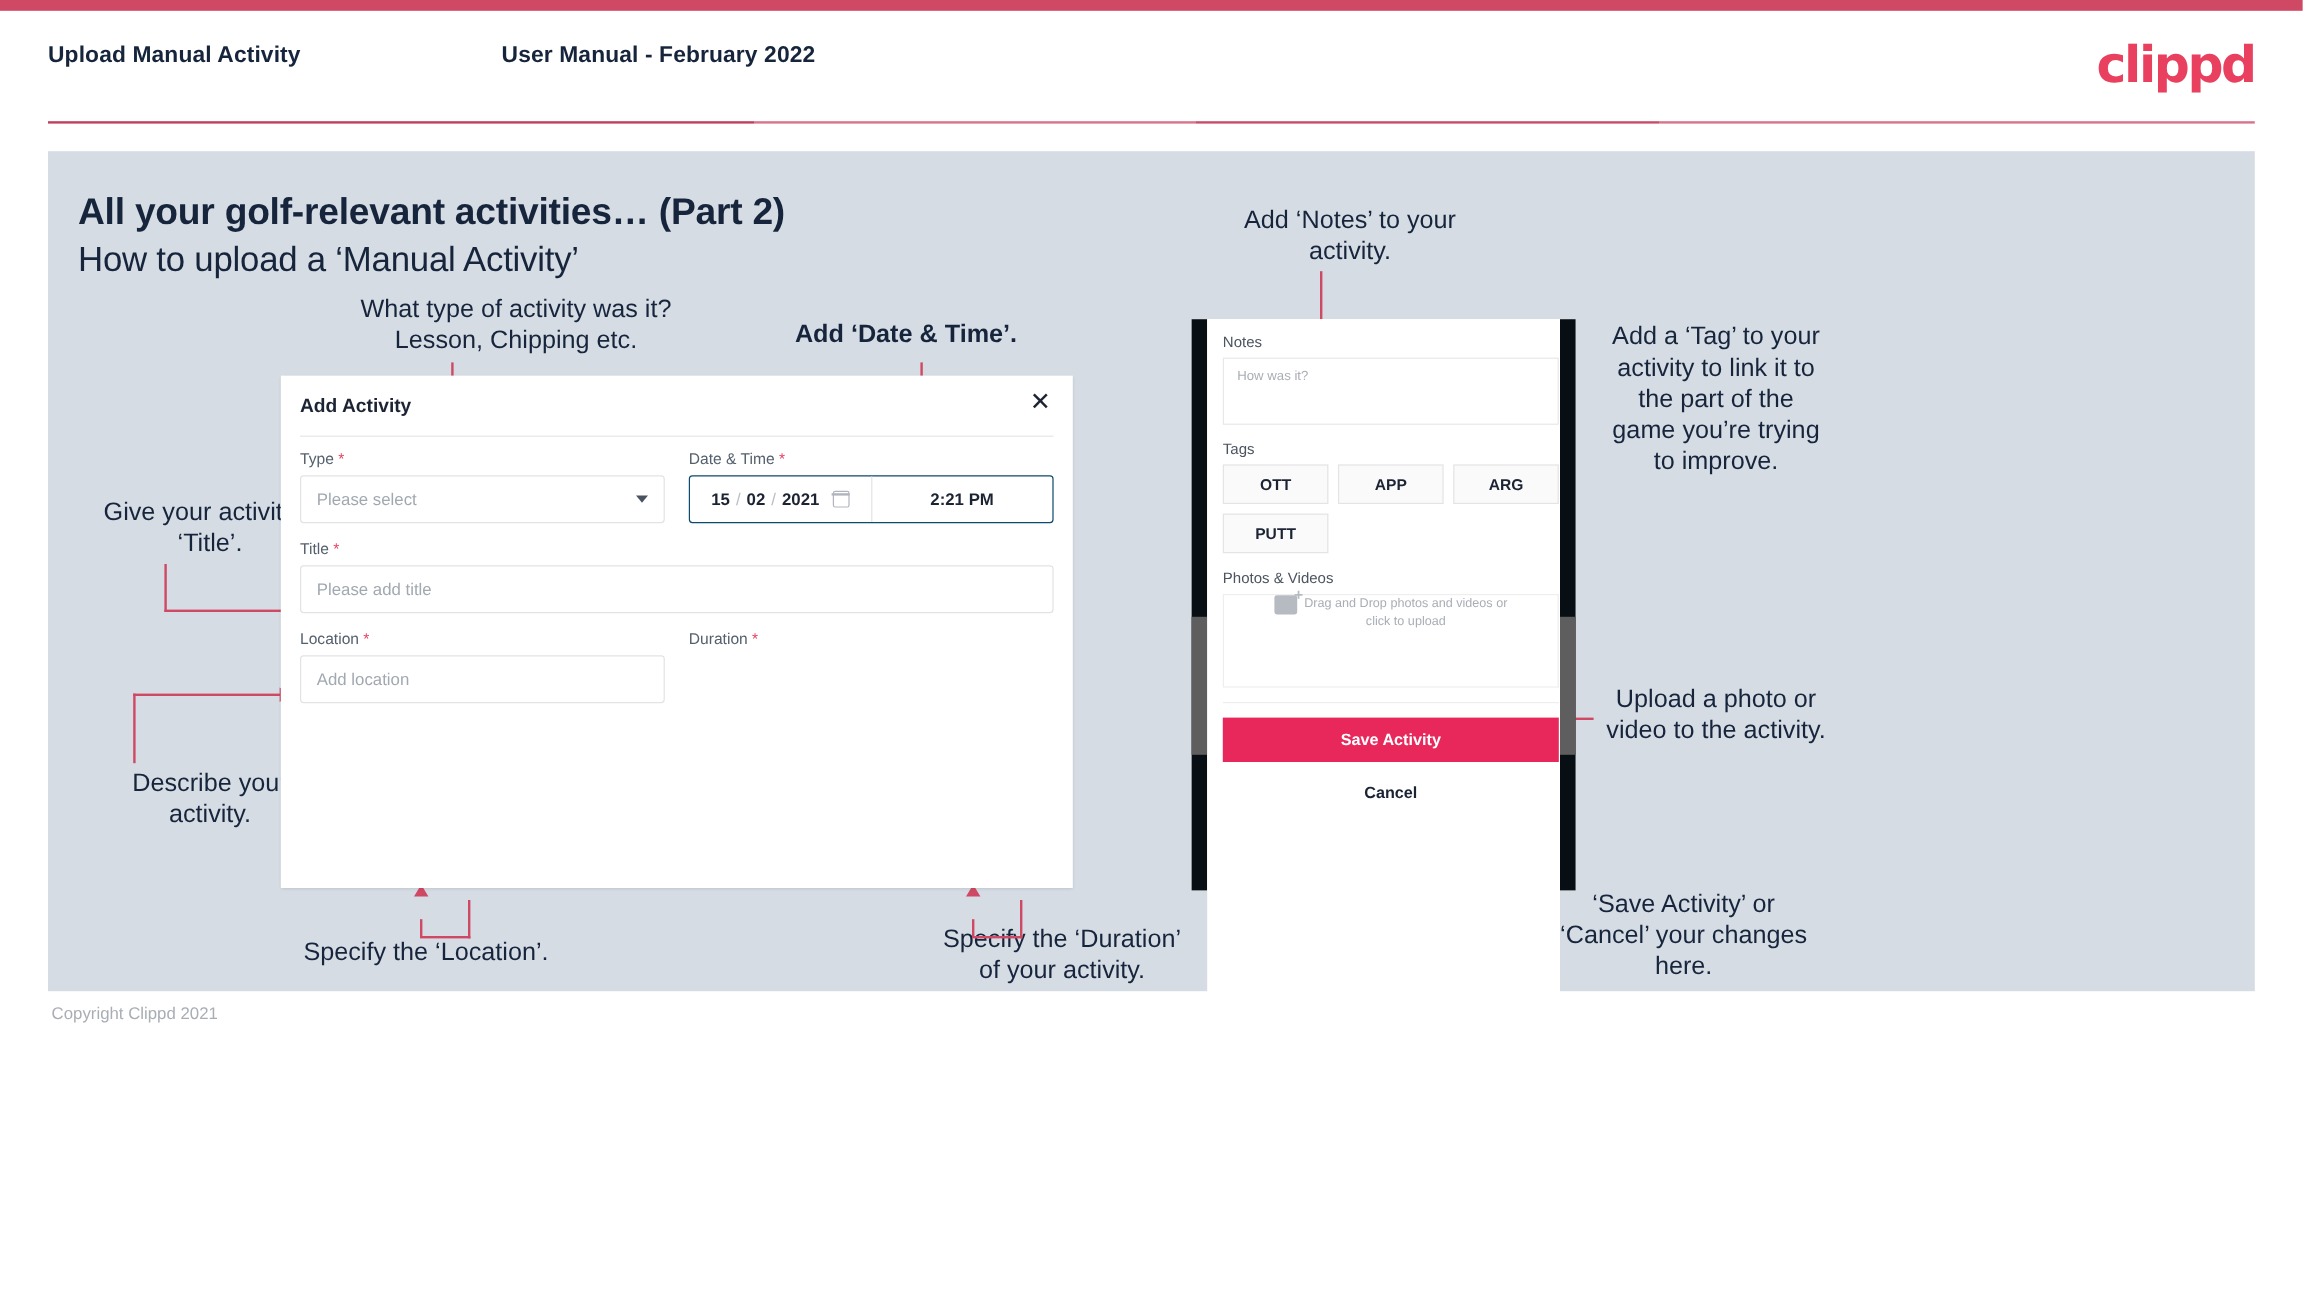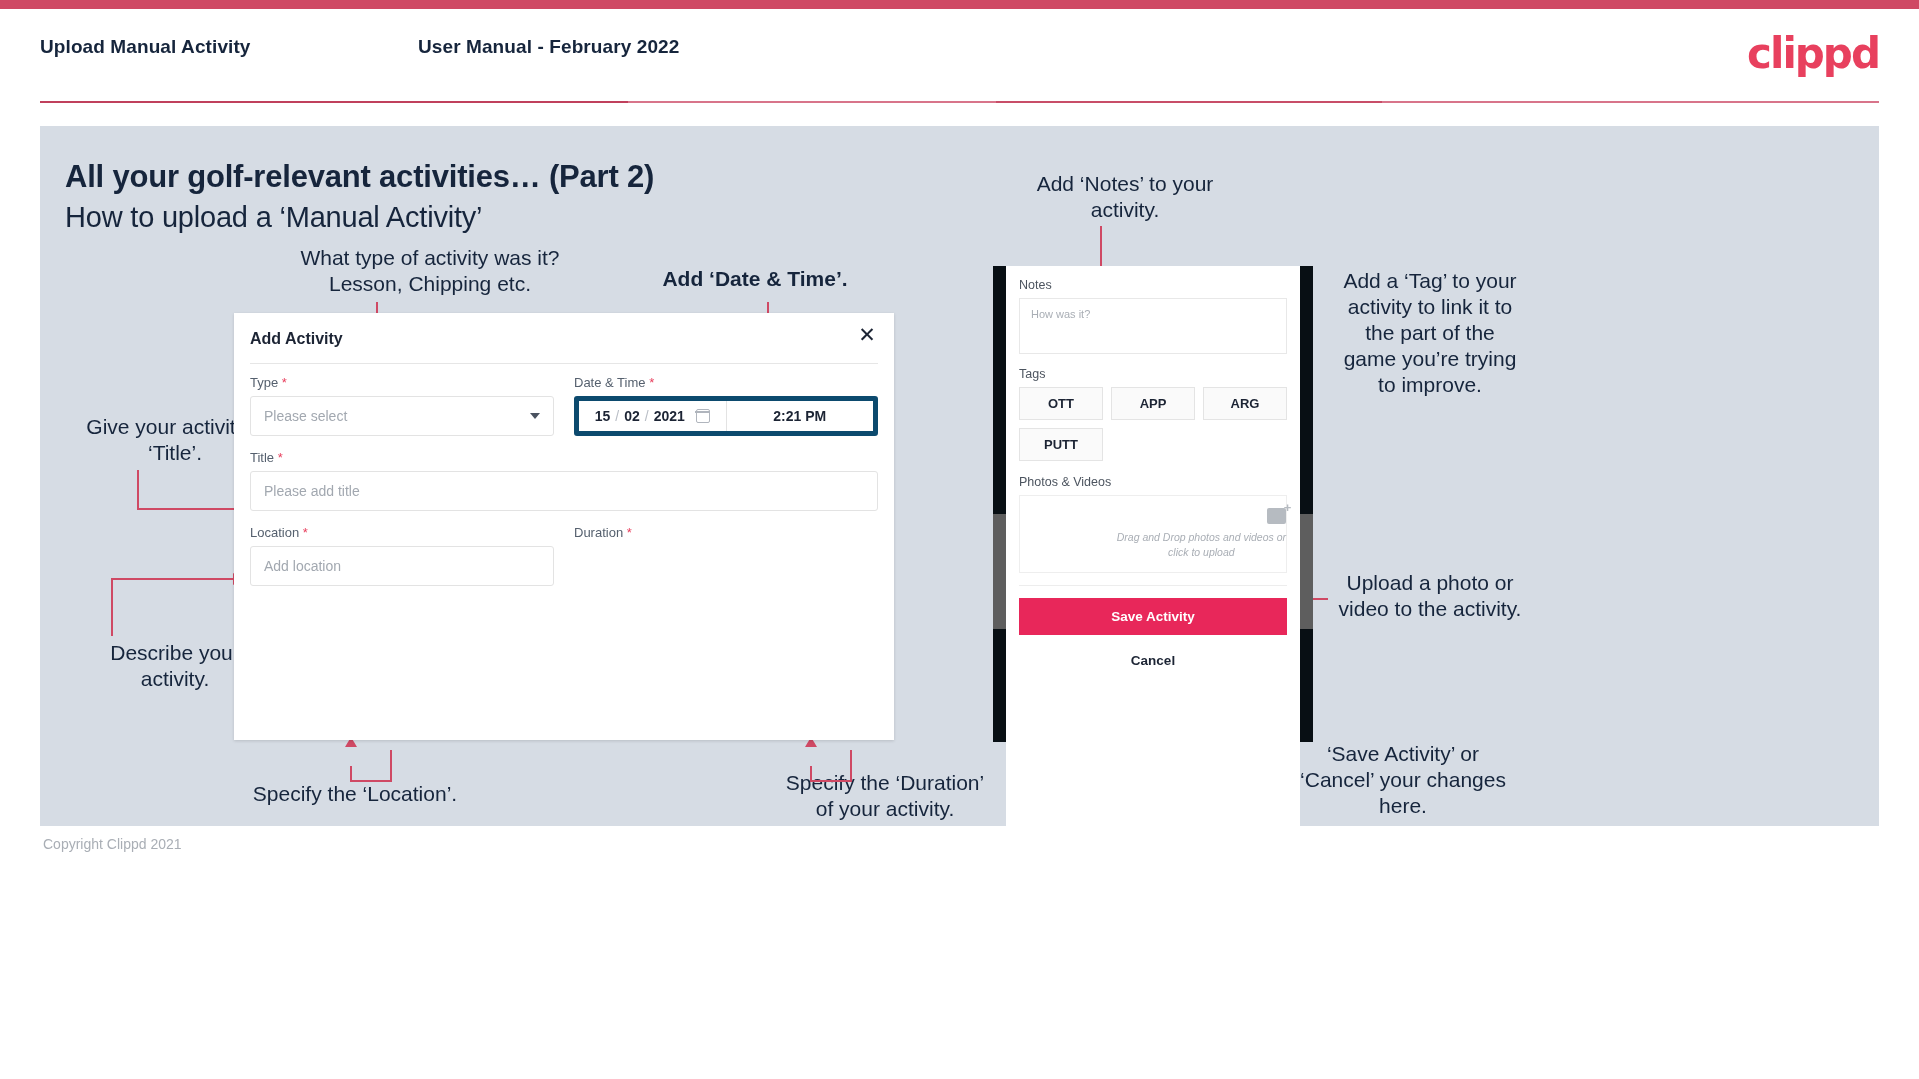--- a/index.html
+++ b/index.html
@@ -105,21 +105,21 @@
   .row { display: flex; gap: 20px; }
   .col-l { width: 305px; }
   .col-r { width: 305px; }
 
   .sel-box { justify-content: space-between; cursor: pointer; }
   .chev {
     width: 0; height: 0; border-left: 5px solid transparent; border-right: 5px solid transparent;
     border-top: 6px solid #4a5260;
   }
 
-  .dt-wrap { display: flex; height: 40px; border: 5px solid #0c4a6e; border-radius: 3px; background: #fff; }
+  .dt-wrap { display: flex; height: 40px; border: 1px solid #0c4a6e; border-radius: 3px; background: #fff; }
   .dt-date {
     flex: 1; display: flex; align-items: center; justify-content: center; gap: 5px;
     font-size: 14px; color: #1c2434; font-weight: 700; border-right: 1px solid #e3e3e3;
   }
   .dt-slash { color: #b9bec6; font-weight: 400; }
   .cal-ico { width: 14px; height: 14px; border: 1.5px solid #b0b5bd; border-radius: 2px; position: relative; margin-left: 6px; }
   .cal-ico::before { content: ""; position: absolute; left: -1.5px; right: -1.5px; top: 1px; height: 2px; background: #b0b5bd; }
   .dt-time { flex: 1; display: flex; align-items: center; justify-content: center; font-size: 14px; color: #1c2434; font-weight: 700; }
 
   .ta-box {
@@ -142,37 +142,37 @@
   .phone-edge-l, .phone-edge-r {
     position: absolute; top: 0; width: 13px; height: 476px; background: #080f14;
   }
   .phone-edge-l { left: 0; }
   .phone-edge-r { right: 0; }
   .edge-gray {
     position: absolute; left: 0; width: 13px; background: #5e5e5e;
   }
   .phone-screen {
     position: absolute; left: 13px; top: 0; width: 294px; height: 615px;
-    background: #fff; padding: 12px 13px 0 13px;
+    background: #fff; padding: 12px 1px 0 13px;
   }
   .p-label { font-size: 12.5px; color: #4c545f; margin-bottom: 6px; }
   .p-notes {
     border: 1px solid #e8e8e8; height: 56px; padding: 9px 11px;
     font-size: 11px; color: #a9aeb5; margin-bottom: 13px;
   }
   .tag-grid { display: grid; grid-template-columns: 1fr 1fr 1fr; gap: 8px; margin-bottom: 14px; }
   .tag-btn {
     border: 1px solid #e4e4e4; background: #fafafa; height: 33px;
     display: flex; align-items: center; justify-content: center;
     font-size: 13px; font-weight: 700; color: #1c2434; cursor: pointer;
   }
   .drop-zone {
     border: 1px solid #eeeeee; height: 78px;
-    display: flex; flex-direction: column; align-items: flex-end; justify-content: center;
-    gap: 6px; cursor: pointer; font-style: italic;
+    display: flex; flex-direction: row; align-items: flex-start; justify-content: center;
+    gap: 6px; cursor: pointer;
   }
   .drop-ico {
     width: 19px; height: 16px; background: #b6bbc1; border-radius: 2px; position: relative;
   }
   .drop-ico::after { content: "+"; position: absolute; right: -5px; top: -8px; color: #b6bbc1; font-size: 13px; font-weight: 700; }
   .drop-txt { font-size: 10.5px; color: #a9aeb5; text-align: center; line-height: 15px; }
   .p-divider { height: 1px; background: #ededed; margin: 12px 0 12px; }
   .save-btn {
     background: #e8275a; color: #fff; height: 37px; display: flex;
     align-items: center; justify-content: center; font-size: 13.5px; font-weight: 700;

